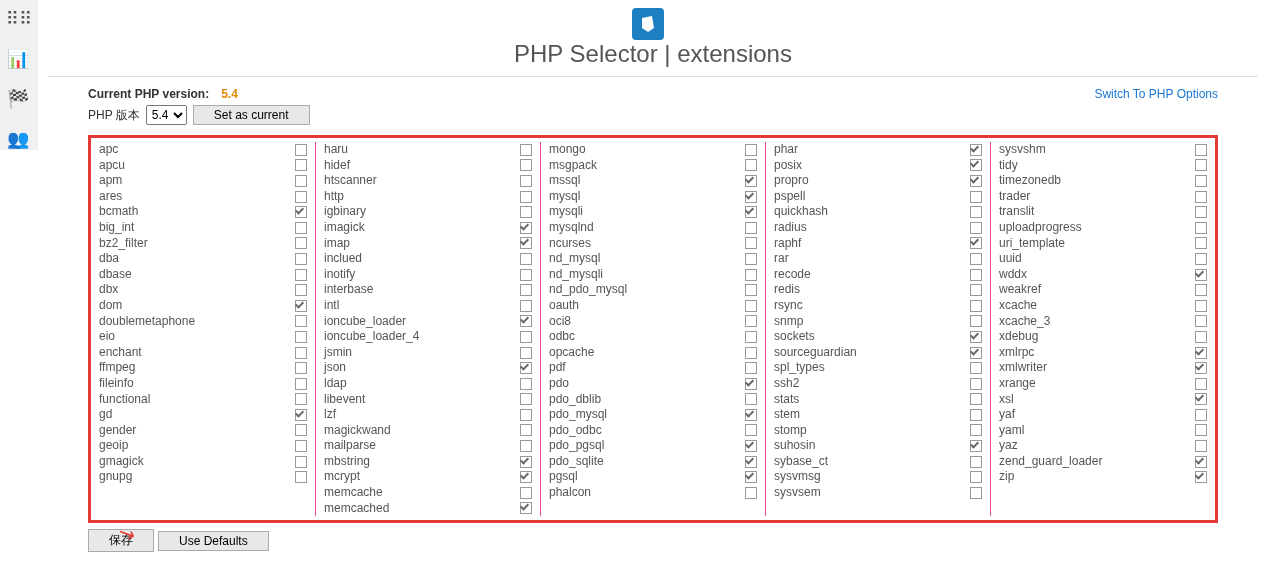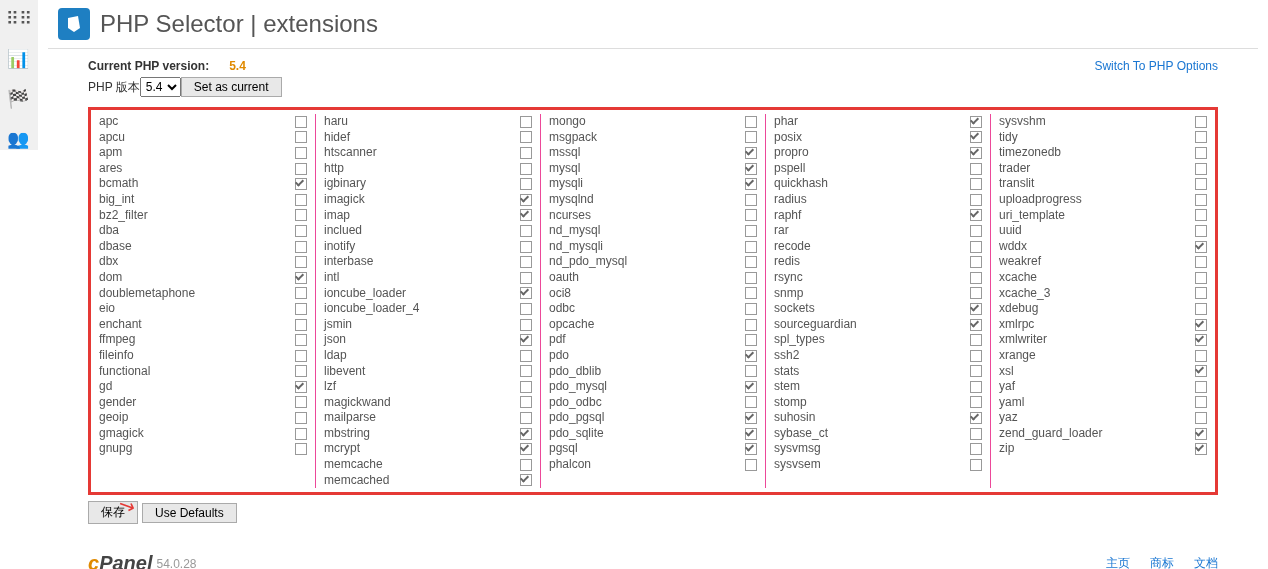--- a/index.html
+++ b/index.html
@@ -1,29 +1,29 @@
 <!DOCTYPE html>
 <html><head>
 <meta charset="utf-8">
 <style>
 * { box-sizing: border-box; margin: 0; padding: 0; }
 body { font-family: Arial, sans-serif; font-size: 12px; color: #333; background: #fff; width: 1268px; }
-.topbar { display: flex; align-items: center; padding: 8px 10px; border-bottom: 1px solid #ddd; }
+.topbar { display: flex; align-items: center; padding: 8px 10px; border-bottom: 1px solid #ddd; flex-direction: column; }
 .logo-icon { width: 32px; height: 32px; background: #1e7fc2; border-radius: 4px; margin-right: 10px; position: relative; display: flex; align-items: center; justify-content: center; }
 .page-title { font-size: 24px; color: #555; font-weight: normal; }
 .sidebar { position: absolute; left: 0; top: 0; width: 38px; background: #f0f0f0; display: flex; flex-direction: column; align-items: center; padding-top: 8px; gap: 18px; }
 .sidebar-icon { font-size: 18px; color: #555; cursor: pointer; }
 .main { margin-left: 38px; padding: 0 10px; }
-.version-row { padding: 10px 40px 4px; display: flex; align-items: center; gap: 20px; }
+.version-row { padding: 10px 40px 4px; display: flex; align-items: center; gap: 12px; }
 .cur-label { font-weight: bold; }
 .cur-val { color: #e08a00; font-weight: bold; }
 .switch-link { margin-left: auto; color: #1976d2; cursor: pointer; }
-.select-row { padding: 0 40px 10px; display: flex; align-items: center; }
+.select-row { padding: 0 40px 10px; display: flex; align-items: center; gap: 6px; }
 .sel { font-size: 12px; padding: 1px; }
-.btn { font-size: 12px; padding: 2px 12px; background: #e8e8e8; border: 1px solid #aaa; cursor: pointer; }
+.btn { font-size: 12px; padding: 2px 20px; background: #e8e8e8; border: 1px solid #aaa; cursor: pointer; }
 .ext-box { margin: 0 40px; border: 3px solid #e53935; padding: 4px 0; }
 .cols { display: flex; }
 .col { flex: 1; border-right: 1px solid #ec4899; padding: 0 8px; }
 .col:last-child { border-right: none; }
 .ext-row { display: flex; align-items: center; justify-content: space-between; height: 15.6px; line-height: 15.6px; color: #555; }
 .ext-name { font-size: 12px; }
 .cb { width: 12px; height: 12px; border: 1px solid #999; display: inline-block; background: #fff; cursor: pointer; position: relative; }
 .cb.checked::after { content: ''; position: absolute; left: 1px; top: -1px; width: 3px; height: 6px; border: solid #666; border-width: 0 2px 2px 0; transform: rotate(45deg); }
 .btns-row { padding: 6px 40px; display: flex; gap: 4px; align-items: center; position: relative; }
 .arrow { position: absolute; left: 70px; top: -2px; color: #e53935; font-size: 20px; transform: rotate(-25deg); }

